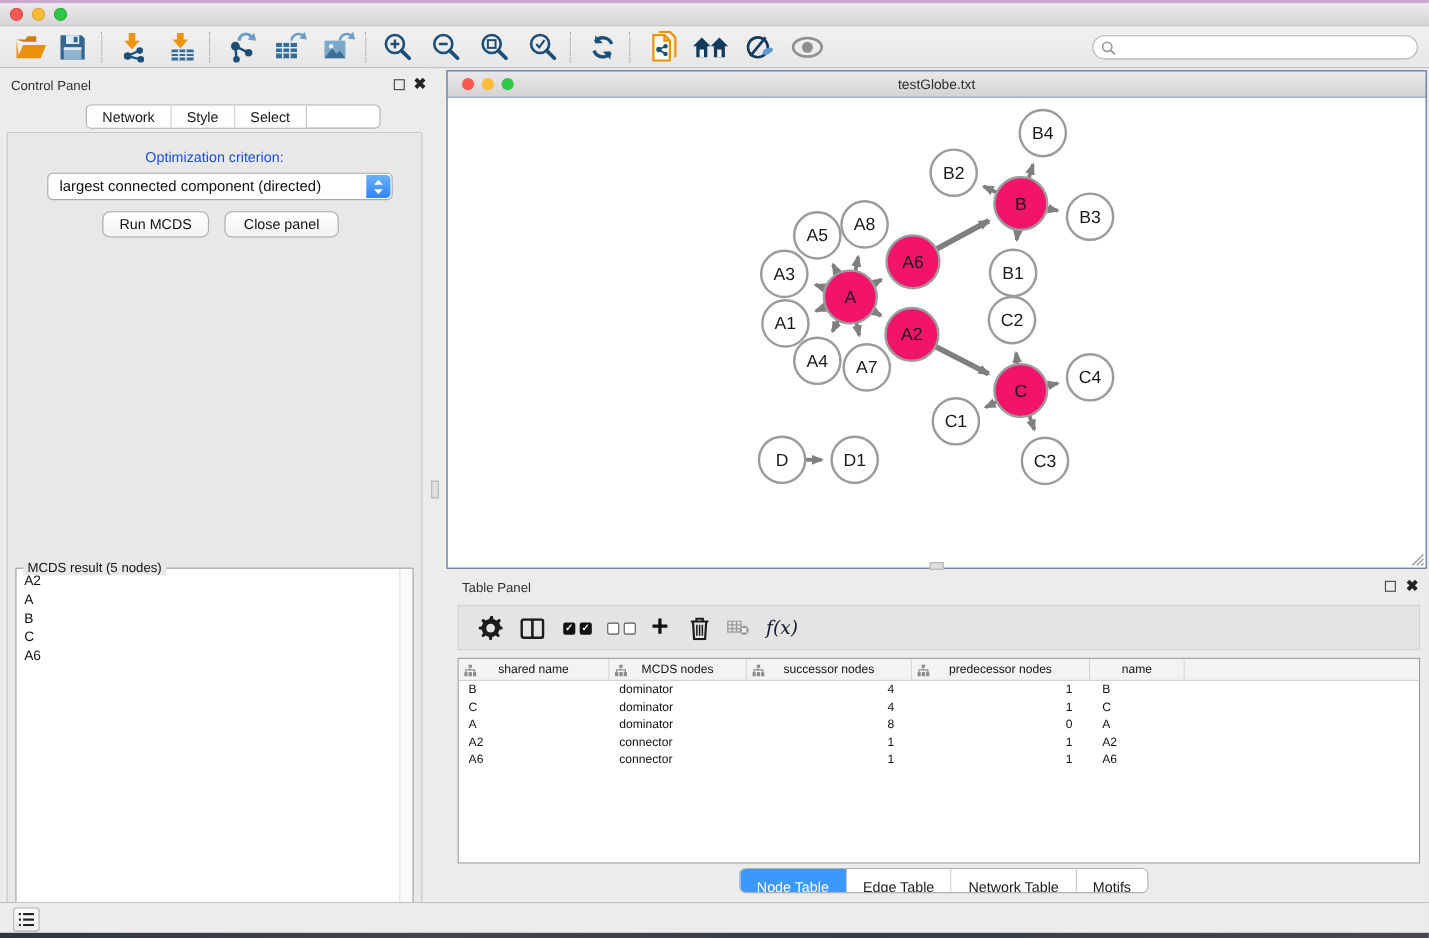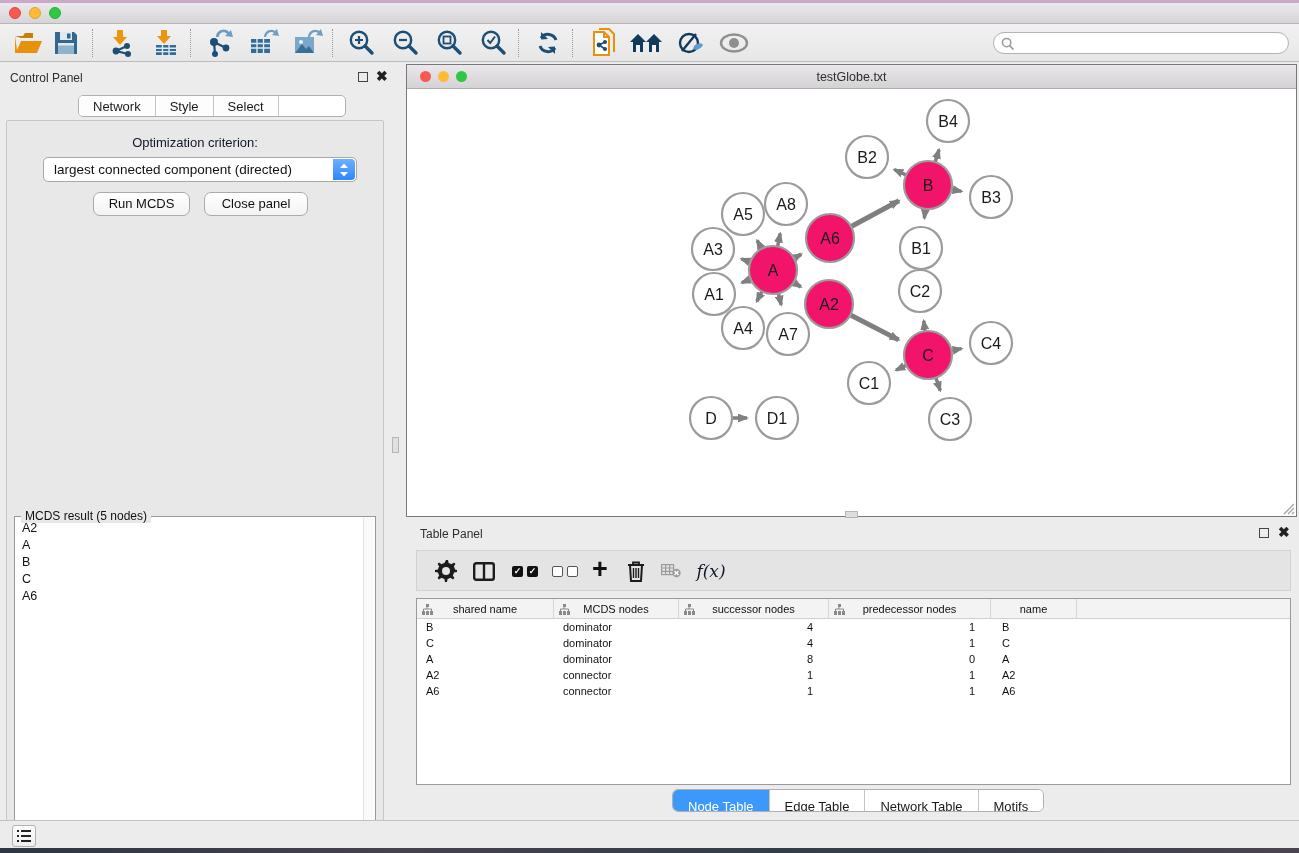--- a/index.html
+++ b/index.html
@@ -24,21 +24,21 @@
   
   #control-panel { left:0; top:62px; width:390px; height:758px; background:#ececec; }
   #cp-title { left:10px; top:9px; font-size:12px; color:#2e2e2e; }
   .win-float { width:10px; height:10px; border:1.5px solid #444; top:10px; }
   .win-close { top:6px; font-size:14px; font-weight:bold; color:#222; line-height:16px; }
   #cp-tabs { left:78px; top:33px; height:22px; display:flex; border:1px solid #b0b0b0; border-radius:5px; overflow:hidden; background:#fff; }
   .cp-tab { padding:3px 14px 0 14px; font-size:13px; color:#1a1a1a; border-right:1px solid #c4c4c4; background:#fdfdfd; height:22px; }
   .cp-tab:last-child { border-right:none; }
   .cp-tab.sel { background:#3b99fc; color:#fff;margin-top:24px; }
   #cp-inner { left:6px; top:58px; width:378px; height:744px; background:#e8e8e8; border:1px solid #c6c6c6; border-radius:2px; }
-  #opt-label { left:0; right:0; top:14px; text-align:center; font-size:13px; color:#0f172a; }
+  #opt-label { left:0; right:0; top:14px; text-align:center; font-size:13px; color:#1d4ed8; }
   #criterion-dropdown { left:36px; top:36px; width:314px; height:25px; background:#fff; border:1px solid #a8a8a8; border-radius:5px; }
   #criterion-value { position:absolute; left:10px; top:4px; font-size:13.5px; color:#111; white-space:nowrap; }
   #criterion-stepper { position:absolute; right:1px; top:1px; width:22px; height:21px; border-radius:0 4px 4px 0; background:linear-gradient(#6cb1fe,#2f86f7); }
   #criterion-stepper svg { position:absolute; left:5px; top:3px; }
   .pbtn { top:71px; height:24px; background:linear-gradient(#ffffff,#f3f3f3); border:1px solid #ababab; border-radius:7px; font-size:13px; color:#111; text-align:center; padding-top:3px; }
   #mcds-fieldset { left:7px; top:395px; width:362px; height:340px; border:1px solid #989898; background:#fff; }
   #mcds-legend { position:absolute; left:6px; top:-8px; background:#e8e8e8; padding:0 4px; font-size:12px; color:#111; }
   #mcds-result-list { position:absolute; left:1px; top:3px; width:348px; height:334px; overflow:hidden; }
   .result-item { font-size:12.5px; color:#111; padding:1px 0 1px 6px; line-height:15px; }
   #mcds-scrollbar { position:absolute; right:1px; top:1px; width:11px; height:336px; background:#fafafa; border-left:1px solid #e2e2e2; }

